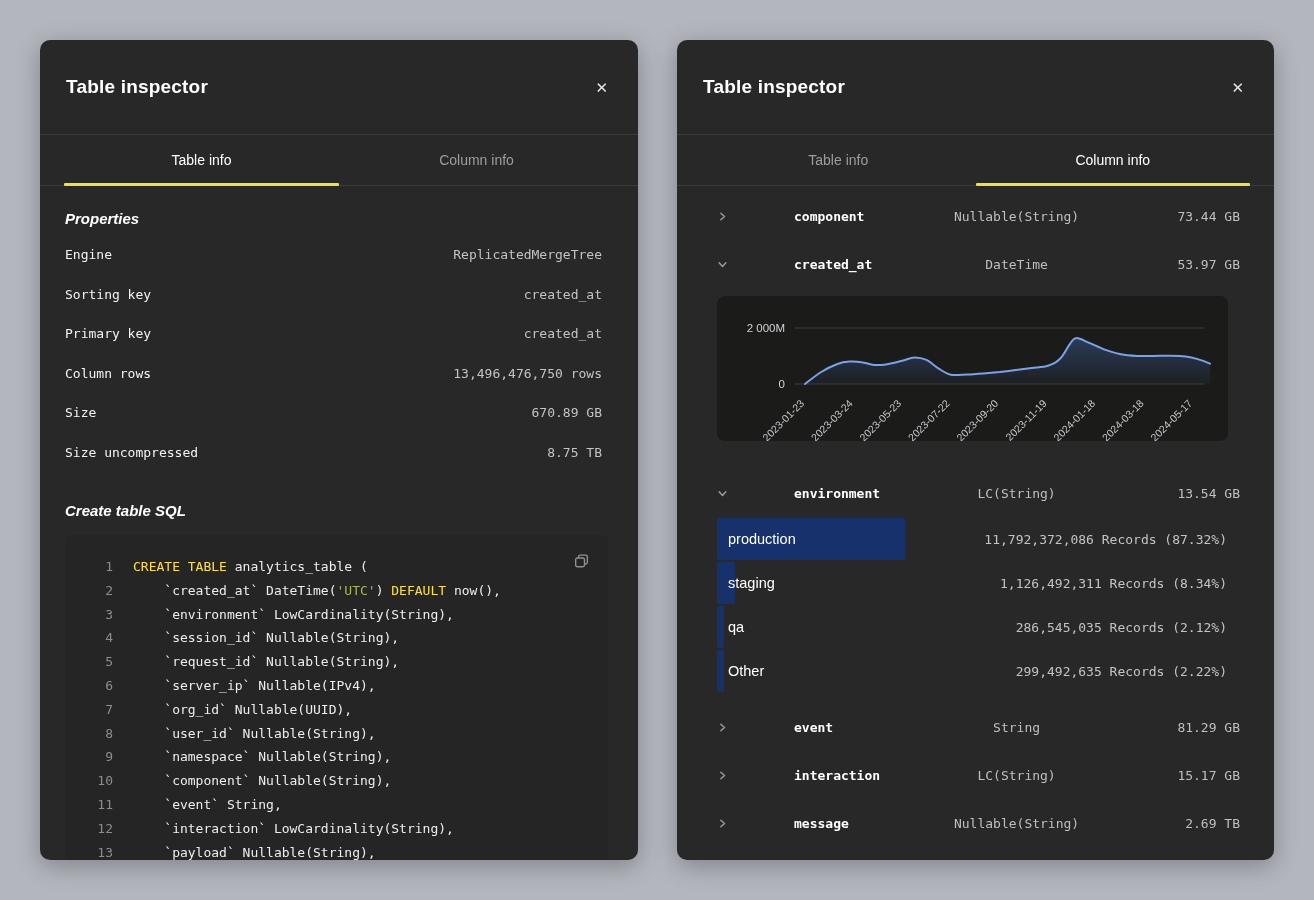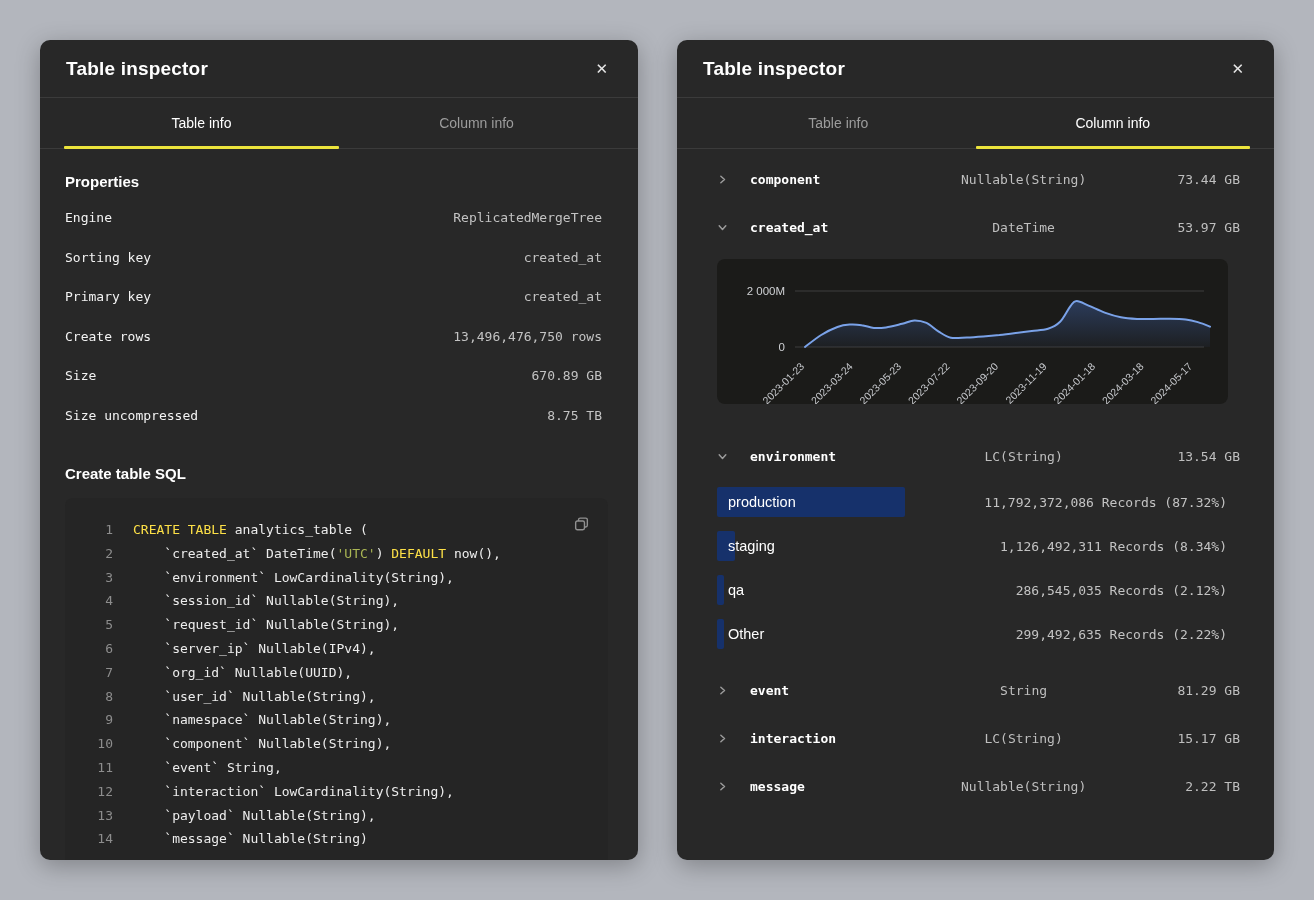--- a/index.html
+++ b/index.html
@@ -12,42 +12,42 @@
   .panel {
     position:absolute; top:40px; height:820px; width:598px;
     background:#282828; border-radius:10px; overflow:hidden;
     box-shadow:0 6px 24px rgba(0,0,0,.28);
   }
   #panel-left  { left:40px; }
   #panel-right { left:677px; width:597px; }
 
   .panel-header {
     display:flex; align-items:center; justify-content:space-between;
-    height:58px; padding:0 26px; border-bottom:1px solid #3b3b3b;
+    height:95px; padding:0 26px; border-bottom:1px solid #3b3b3b;
   }
   .panel-title { color:#ffffff; font-size:19px; font-weight:700; letter-spacing:.2px; }
   .close-btn {
     color:#e6e6e6; font-size:15px; line-height:1; cursor:pointer;
     background:none; border:none; padding:4px; font-family:"Liberation Sans",sans-serif;
   }
 
   .tabbar { display:flex; height:51px; padding:0 24px; border-bottom:1px solid #3b3b3b; }
   .tab {
     flex:1; display:flex; align-items:center; justify-content:center;
     font-size:14px; color:#9c9c9c; position:relative; cursor:pointer;
   }
   .tab.active { color:#ffffff; }
   .tab.active::after {
     content:""; position:absolute; left:0; right:0; bottom:-1px; height:3px;
     background:var(--accent, #ece43c); border-radius:1px;
   }
 
   
   .body-left { padding:0 36px 0 25px; }
-  .section-heading { color:#ffffff; font-size:15px; font-weight:700; margin:24px 0 8px; }
+  .section-heading { color:#ffffff; font-size:15px; font-weight:700; margin:24px 0 8px;font-style:italic; }
   .prop-row { display:flex; align-items:center; justify-content:space-between; height:39.5px; }
   .prop-label { font-family:"DejaVu Sans Mono",monospace; font-size:13px; color:#f3f3f3; }
   .prop-value { font-family:"DejaVu Sans Mono",monospace; font-size:13px; color:#c3c3c3; }
 
   .code-block {
     position:relative; background:#252525; border-radius:8px;
     margin:16px -6px 0 0; padding:20px 14px 20px 6px;
   }
   .code-line {
     display:flex; font-family:"DejaVu Sans Mono",monospace; font-size:13px;
@@ -58,21 +58,21 @@
   .tok-kw  { color:#fde047; }
   .tok-str { color:#aab654; }
   .copy-btn {
     position:absolute; top:14px; right:14px; background:none; border:none;
     padding:4px; cursor:pointer; line-height:0;
   }
 
   
   .col-row {
     display:flex; align-items:center; height:48px;
-    padding:0 34px 0 40px; cursor:pointer;
+    padding:0 34px 0 40px; cursor:pointer;gap:44px;
   }
   .col-chevron { width:22px; flex:none; display:flex; align-items:center; }
   .col-chevron svg { transition:transform .1s; }
   .col-chevron.expanded svg { transform:rotate(90deg); }
   .col-name {
     font-family:"DejaVu Sans Mono",monospace; font-size:13px; font-weight:700;
     color:#ffffff; margin-left:11px; flex:1.1;
   }
   .col-type {
     font-family:"DejaVu Sans Mono",monospace; font-size:13px; color:#bfbfbf;
@@ -86,21 +86,21 @@
   .chart-card {
     margin:8px 46px 28px 40px; height:145px;
     background:#1b1b19; border-radius:8px; padding:12px 0 0 0; overflow:hidden;
   }
   .chart-card svg { display:block; }
 
   .env-row {
     display:flex; align-items:center; justify-content:space-between;
     height:44px; padding:0 47px 0 40px;
   }
-  .env-left { position:relative; height:30px; display:flex; align-items:center; min-width:230px; }
+  .env-left { position:relative; height:42px; display:flex; align-items:center; min-width:230px; }
   .env-bar { position:absolute; left:0; top:0; bottom:0; background:#16316b; border-radius:2px; }
   .env-label { position:relative; margin-left:11px; color:#ffffff; font-size:14.5px; }
   .env-records { font-family:"DejaVu Sans Mono",monospace; font-size:13px; color:#c3c3c3; }
   .env-group { padding-bottom:10px; }
 </style>
 </head>
 <body>
 
 <div class="panel" id="panel-left">
   <div class="panel-header">
@@ -120,21 +120,21 @@
         </div>
         <div class="prop-row">
           <span class="prop-label">Sorting key</span>
           <span class="prop-value">created_at</span>
         </div>
         <div class="prop-row">
           <span class="prop-label">Primary key</span>
           <span class="prop-value">created_at</span>
         </div>
         <div class="prop-row">
-          <span class="prop-label">Create rows</span>
+          <span class="prop-label">Column rows</span>
           <span class="prop-value">13,496,476,750 rows</span>
         </div>
         <div class="prop-row">
           <span class="prop-label">Size</span>
           <span class="prop-value">670.89 GB</span>
         </div>
         <div class="prop-row">
           <span class="prop-label">Size uncompressed</span>
           <span class="prop-value">8.75 TB</span>
         </div>
@@ -285,16 +285,16 @@
         <span class="col-size">15.17 GB</span>
       </div>
       <div class="col-row">
         <span class="col-chevron">
           <svg width="11" height="11" viewBox="0 0 12 12" fill="none" stroke="#9c9c9c" stroke-width="1.6" stroke-linecap="round" stroke-linejoin="round">
             <path d="M4.2 2.4 L8.2 6 L4.2 9.6"></path>
           </svg>
         </span>
         <span class="col-name">message</span>
         <span class="col-type">Nullable(String)</span>
-        <span class="col-size">2.22 TB</span>
+        <span class="col-size">2.69 TB</span>
       </div>
     </div>
 </div>
 
 </body></html>

